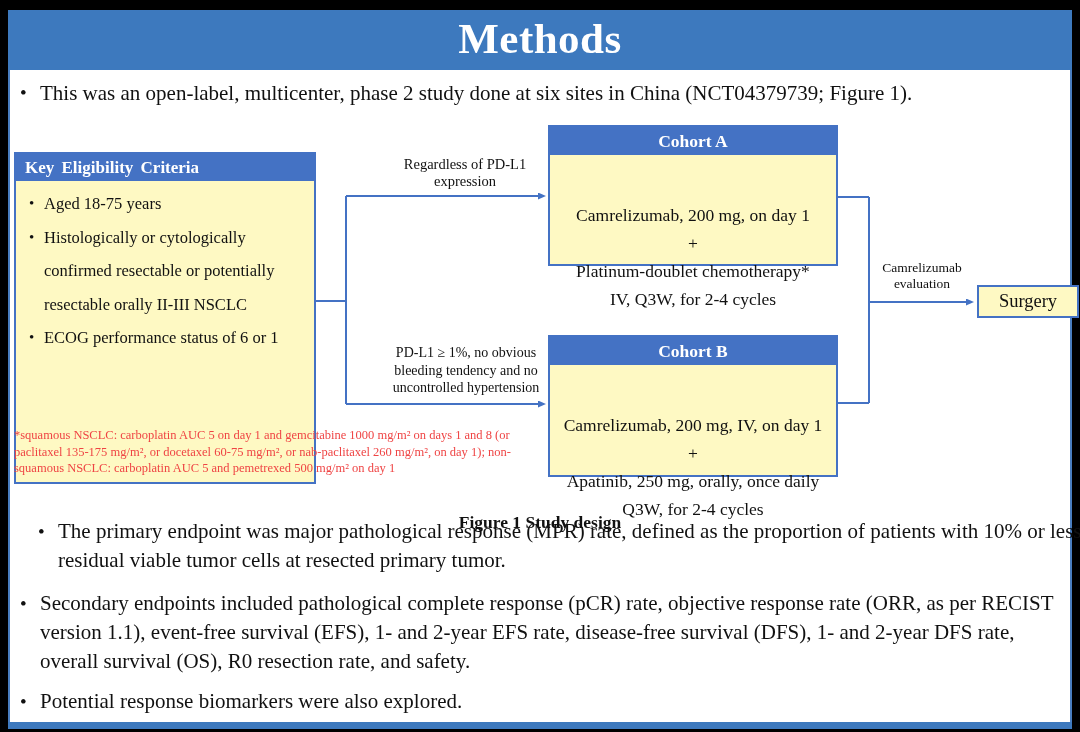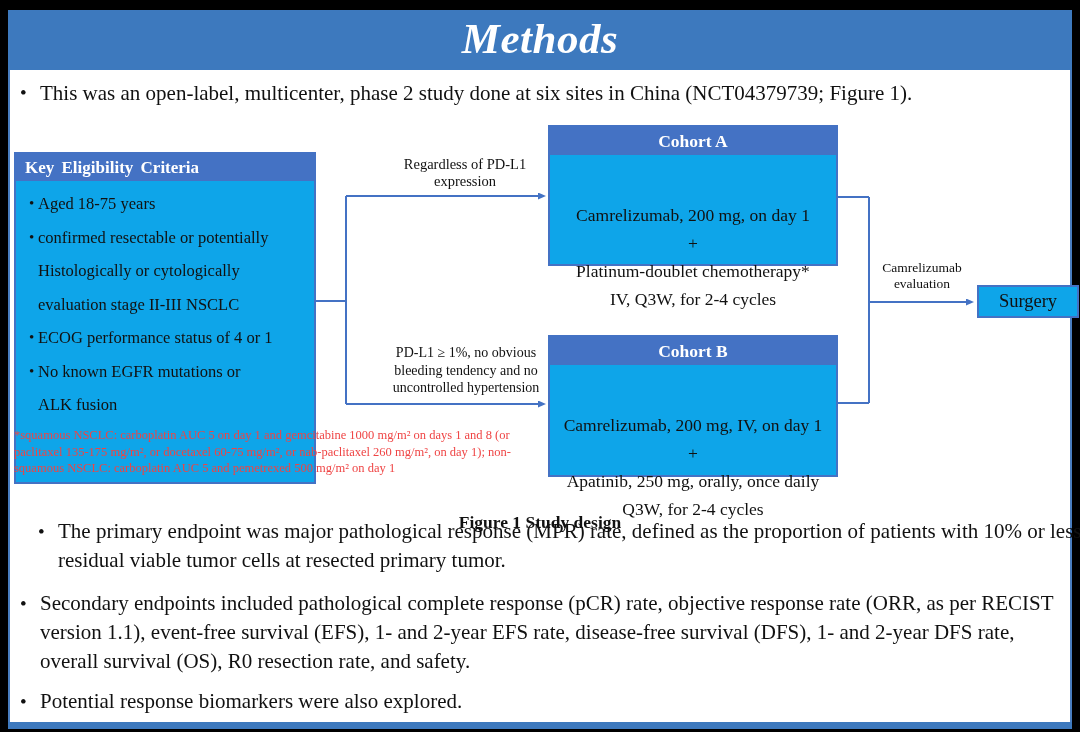--- a/index.html
+++ b/index.html
@@ -1,32 +1,32 @@
 <!DOCTYPE html>
 <html><head>
 <meta charset="utf-8">
 <style>
   html,body{margin:0;padding:0;width:1080px;height:732px;overflow:hidden;background:#000;}
   .slide{position:relative;width:1080px;height:732px;background:#000;font-family:"Liberation Serif", serif;color:#111;}
-  .title-band{position:absolute;left:8px;top:10px;width:1064px;height:60px;background:#3d79be;font-style:italic;}
+  .title-band{position:absolute;left:8px;top:10px;width:1064px;height:60px;background:#3d79be;}
   .title-band h1{margin:0;height:60px;line-height:58px;text-align:center;color:#fff;font-size:43px;font-weight:bold;letter-spacing:.5px;}
   .panel{position:absolute;left:8px;top:70px;width:1064px;height:652px;background:#fff;border-left:2px solid #4a7ec0;border-right:2px solid #4a7ec0;box-sizing:border-box;}
   .bottom-strip{position:absolute;left:8px;top:722px;width:1064px;height:7px;background:#3d79be;}
 
   .bullet{position:absolute;padding-left:26px;font-size:21px;line-height:29px;}
   .bullet::before{content:"\2022";position:absolute;left:6px;font-size:19px;}
   .intro{left:14px;top:79px;width:1030px;line-height:28px;}
 
-  .flowbox{position:absolute;box-sizing:border-box;background:#0ea5e9;border:2px solid #4472C4;}
+  .flowbox{position:absolute;box-sizing:border-box;background:#fef9c3;border:2px solid #4472C4;}
   .box-header{background:#4472C4;color:#fff;font-weight:bold;}
 
   .elig-box{left:14px;top:152px;width:302px;height:332px;}
   .elig-box .box-header{height:27px;line-height:27px;font-size:17px;padding-left:9px;word-spacing:3px;}
   .elig-body{padding-top:6px;}
-  .elig-item{position:relative;padding-left:22px;padding-right:10px;font-size:16.5px;}
+  .elig-item{position:relative;padding-left:28px;padding-right:10px;font-size:16.5px;}
   .elig-item::before{content:"\2022";position:absolute;left:13px;top:0;line-height:33.5px;font-size:15px;}
   .elig-line{line-height:33.5px;white-space:nowrap;}
 
   .cohort{left:548px;width:290px;}
   .cohort-a{top:125px;height:141px;}
   .cohort-b{top:335px;height:142px;}
   .cohort .box-header{height:28px;line-height:28px;font-size:17.5px;text-align:center;}
   .cohort-body{padding-top:20px;margin-top:26px;}
   .cohort-line{text-align:center;font-size:17.5px;line-height:28px;white-space:nowrap;}
 
@@ -78,30 +78,26 @@
     </g>
   </svg>
 
   <div class="flowbox elig-box">
     <div class="box-header">Key Eligibility Criteria</div>
     <div class="elig-body">
       <div class="elig-item">
         <div class="elig-line">Aged 18-75 years</div>
       </div>
       <div class="elig-item">
+        <div class="elig-line">Histologically or cytologically</div>
         <div class="elig-line">confirmed resectable or potentially</div>
-        <div class="elig-line">Histologically or cytologically</div>
-        <div class="elig-line">evaluation stage II-III NSCLC</div>
+        <div class="elig-line">resectable orally II-III NSCLC</div>
       </div>
       <div class="elig-item">
-        <div class="elig-line">ECOG performance status of 4 or 1</div>
-      </div>
-      <div class="elig-item">
-        <div class="elig-line">No known EGFR mutations or</div>
-        <div class="elig-line">ALK fusion</div>
+        <div class="elig-line">ECOG performance status of 6 or 1</div>
       </div>
     </div>
   </div>
 
   <div class="branch-label label-a">
     <div>Regardless of PD-L1</div>
     <div>expression</div>
   </div>
 
   <div class="branch-label label-b">

